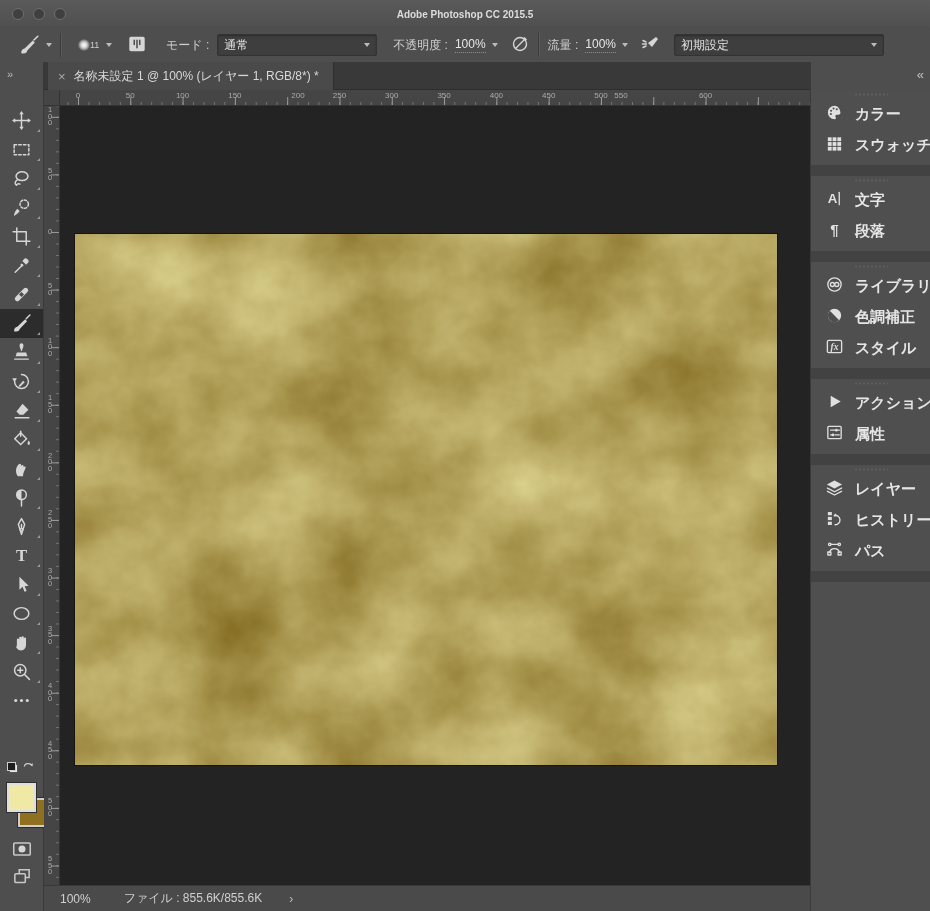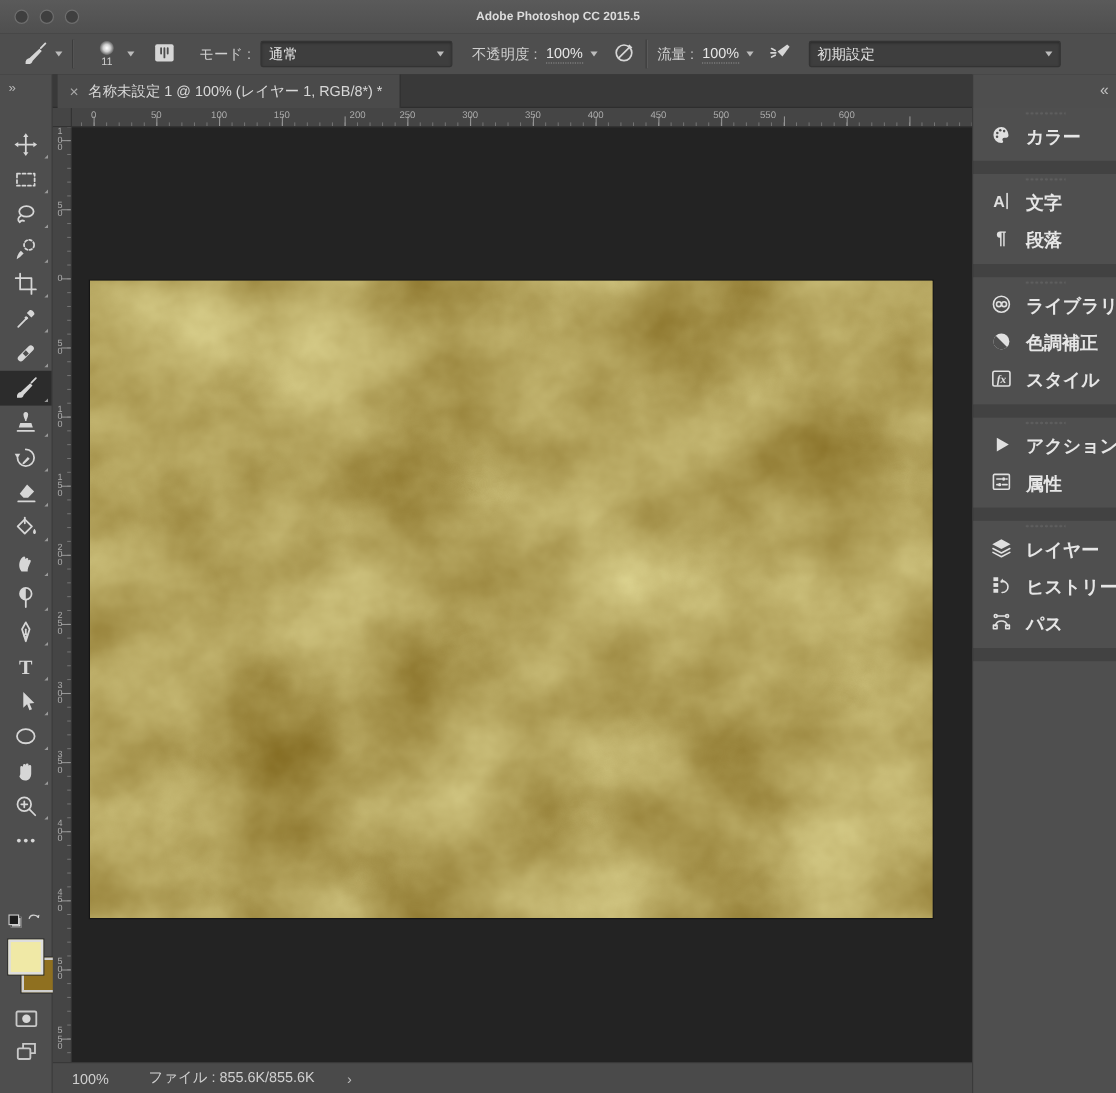--- a/index.html
+++ b/index.html
@@ -21,21 +21,21 @@
   
   #optionsbar{left:0;top:28px;width:930px;height:34px;background:#4e4e4e;
               border-bottom:1px solid #323232;display:flex;align-items:center;font-size:12px;color:#cfcfcf;}
   .opt-sep{width:1px;height:24px;background:#3c3c3c;border-right:1px solid #5a5a5a;margin:0 8px;}
   .chev{display:inline-block;width:0;height:0;border-left:3.5px solid transparent;border-right:3.5px solid transparent;
         border-top:4px solid #bcbcbc;margin-left:6px;}
   .selectbox{height:20px;background:#3e3e3e;border:1px solid #333;border-radius:2px;display:flex;align-items:center;
              padding:0 6px;color:#e2e2e2;box-shadow:inset 0 1px 2px rgba(0,0,0,.3);}
   .selectbox .chev{margin-left:auto;}
   .scrub{border-bottom:1px dotted #8f8f8f;padding-bottom:1px;color:#e6e6e6;}
-  #brush-preview{display:flex;flex-direction:column;align-items:center;width:22px;line-height:1;}
+  #brush-preview{display:flex;flex-direction:row;align-items:center;width:22px;line-height:1;}
   #brush-preview .dot{width:12px;height:12px;border-radius:50%;
       background:radial-gradient(circle,#ffffff 0%,#cfcfcf 35%,rgba(110,110,110,0) 75%);}
   #brush-preview .num{font-size:9px;color:#cfcfcf;margin-top:1px;}
 
   
   #toolscol{left:0;top:62px;width:44px;height:849px;background:#4e4e4e;border-right:1px solid #3a3a3a;box-sizing:border-box;}
   #tools-head{height:24px;display:flex;align-items:center;padding-left:7px;font-size:11px;color:#b9b9b9;letter-spacing:-1px;}
   #tools-list{position:absolute;top:44px;left:0;width:43px;}
   .tool{height:29px;display:flex;align-items:center;justify-content:center;position:relative;}
   .tool.selected{background:#2c2c2c;}
@@ -357,21 +357,21 @@
       <span class="hrlabel" style="left: 70.3px;">50</span>
       <span class="hrlabel" style="left: 122.6px;">100</span>
       <span class="hrlabel" style="left: 174.9px;">150</span>
       <span class="hrlabel" style="left: 238px;">200</span>
       <span class="hrlabel" style="left: 279.5px;">250</span>
       <span class="hrlabel" style="left: 331.8px;">300</span>
       <span class="hrlabel" style="left: 384.1px;">350</span>
       <span class="hrlabel" style="left: 436.4px;">400</span>
       <span class="hrlabel" style="left: 488.7px;">450</span>
       <span class="hrlabel" style="left: 541px;">500</span>
-      <span class="hrlabel" style="left: 580px;">550</span>
+      <span class="hrlabel" style="left: 561px;">550</span>
       <span class="hrlabel" style="left: 645.6px;">600</span>
     </div>
   <div id="vruler" class="abs">
       <span class="vrlabel" style="top: 1.2px;">1
 0
 0</span>
       <span class="vrlabel" style="top: 62px;">5
 0</span>
       <span class="vrlabel" style="top: 122.8px;">0</span>
       <span class="vrlabel" style="top: 177.2px;">5
@@ -435,20 +435,36 @@
         <div class="prow">
           <span><svg viewBox="0 0 20 20" width="19" height="19" fill="none" stroke="#d6d6d6" stroke-width="1.4" stroke-linecap="round" stroke-linejoin="round">
               <path class="fp" d="M10 3a7 7 0 1 0 0 14c1.6 0 1.9-1.1 1.2-2-.8-1.2-.1-2.6 1.4-2.6h1.5c1.6 0 2.3-1 2.1-2.3C15.9 6 13.3 3 10 3z"></path>
               <circle class="hole" cx="6.4" cy="8.2" r="1.1"></circle>
               <circle class="hole" cx="9" cy="5.8" r="1.1"></circle>
               <circle class="hole" cx="12.4" cy="6.6" r="1.1"></circle>
               <circle class="hole" cx="6.2" cy="11.6" r="1.1"></circle>
             </svg></span>
           <span class="plabel">カラー</span>
         </div>
+        <div class="prow">
+          <span><svg viewBox="0 0 20 20" width="19" height="19" fill="none" stroke="#d6d6d6" stroke-width="1.4" stroke-linecap="round" stroke-linejoin="round">
+              <g class="fp">
+                <rect x="3" y="3.5" width="4" height="4"></rect>
+                <rect x="8" y="3.5" width="4" height="4"></rect>
+                <rect x="13" y="3.5" width="4" height="4"></rect>
+                <rect x="3" y="8.5" width="4" height="4"></rect>
+                <rect x="8" y="8.5" width="4" height="4"></rect>
+                <rect x="13" y="8.5" width="4" height="4"></rect>
+                <rect x="3" y="13.5" width="4" height="4"></rect>
+                <rect x="8" y="13.5" width="4" height="4"></rect>
+                <rect x="13" y="13.5" width="4" height="4"></rect>
+              </g>
+            </svg></span>
+          <span class="plabel">スウォッチ</span>
+        </div>
       </div>
       <div class="pgroup">
         <div class="grip">
           <i></i>
         </div>
         <div class="prow">
           <span><svg viewBox="0 0 20 20" width="19" height="19" fill="none" stroke="#d6d6d6" stroke-width="1.4" stroke-linecap="round" stroke-linejoin="round">
               <text x="8" y="15" font-size="14" font-weight="bold" text-anchor="middle" fill="#e0e0e0" stroke="none" font-family="Liberation Sans, sans-serif">A</text>
               <path d="M15 3.5v13" stroke="#e0e0e0"></path>
             </svg></span>

